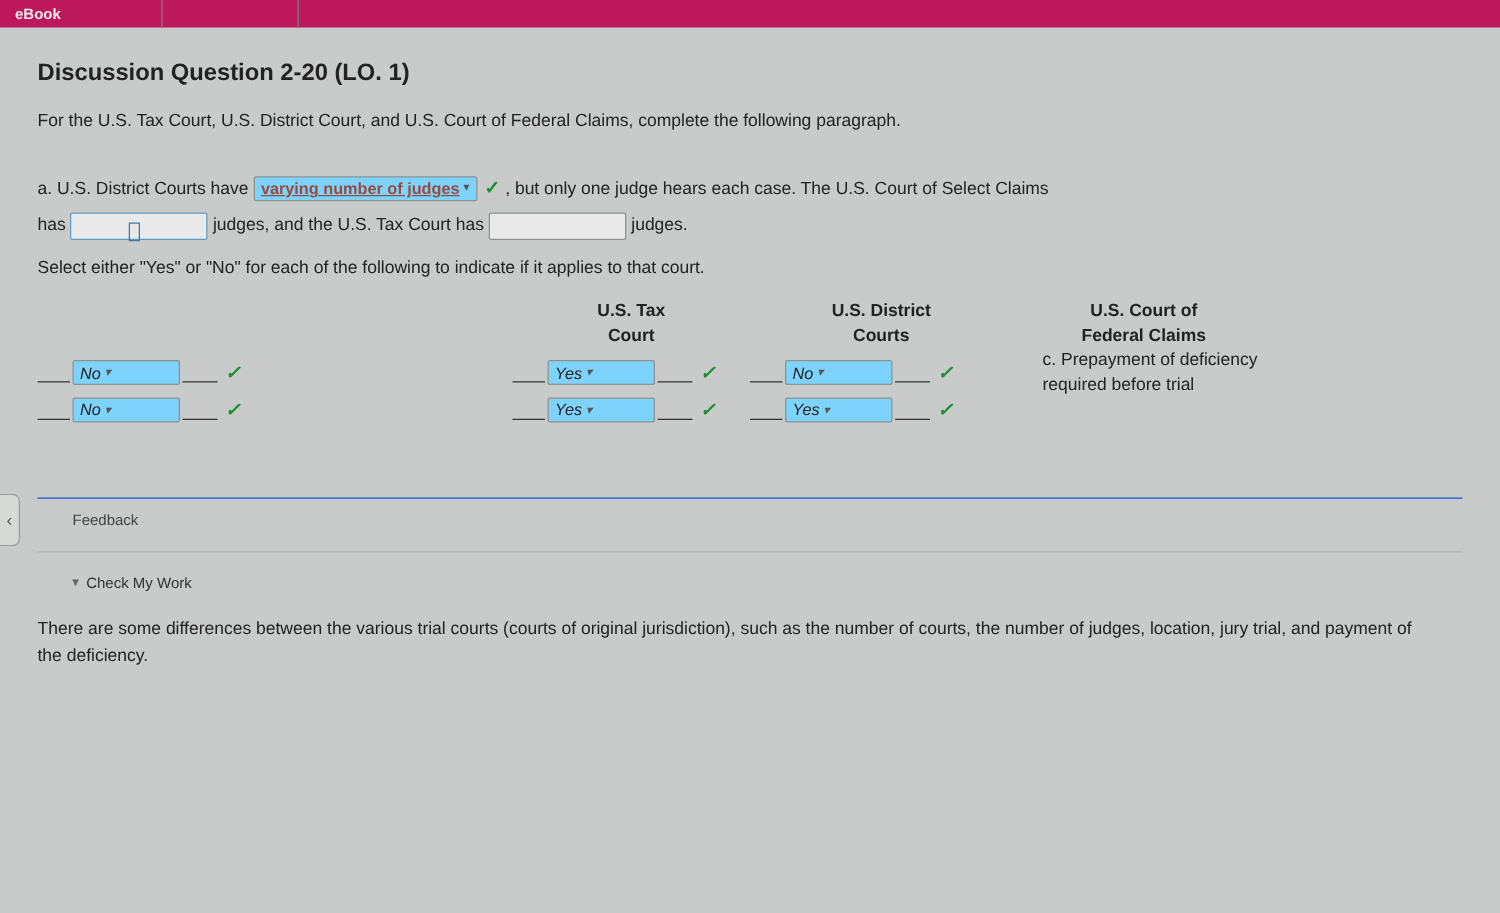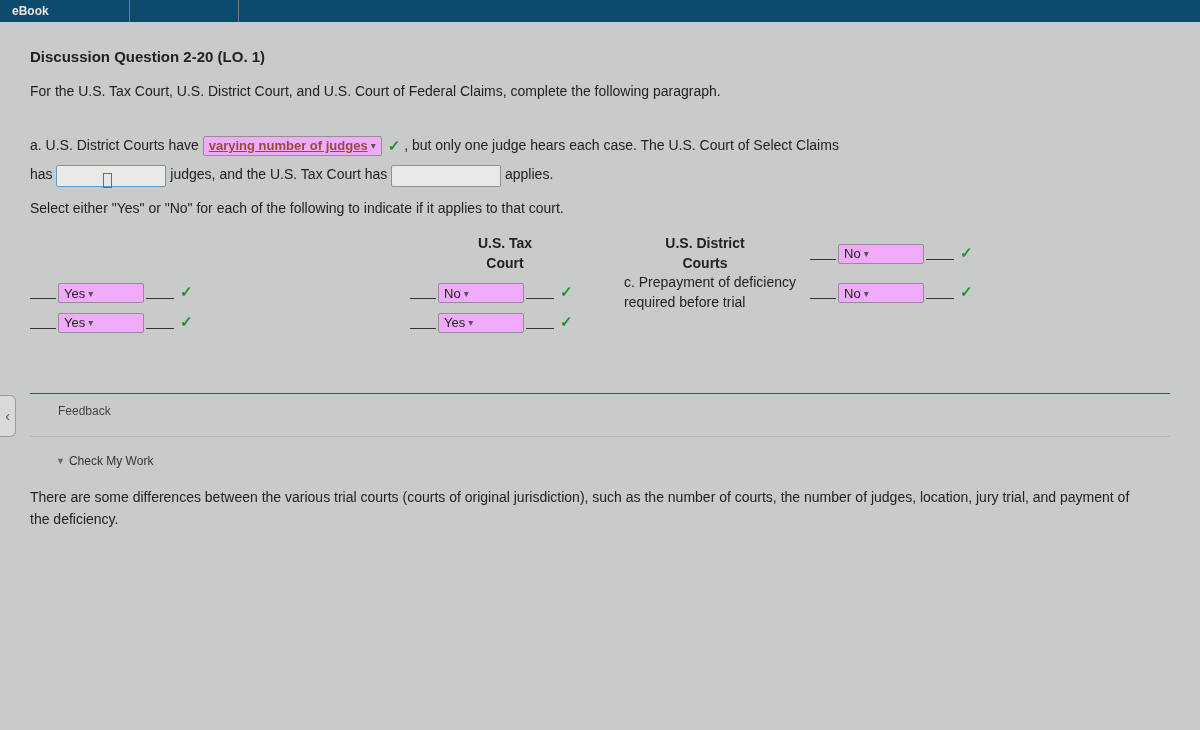--- a/index.html
+++ b/index.html
@@ -3,21 +3,21 @@
 <meta charset="utf-8">
 <style>
   * { box-sizing: border-box; margin: 0; padding: 0; }
   body {
     font-family: "Segoe UI", Arial, sans-serif;
     background: #c8cbc9;
     color: #222;
     font-size: 14px;
   }
   .top-bar {
-    background: #0c4a6e;
+    background: #be185d;
     height: 22px;
     display: flex;
     align-items: center;
     padding-left: 12px;
   }
   .top-bar .ebook-link {
     color: #e8e8e8;
     font-size: 12px;
     font-weight: 600;
   }
@@ -26,39 +26,39 @@
     width: 110px;
     height: 100%;
     border-left: 1px solid #7a7d7b;
     border-right: 1px solid #7a7d7b;
   }
   .main {
     padding: 26px 30px 10px 30px;
   }
   .title {
     font-weight: 700;
-    font-size: 15px;
+    font-size: 19px;
     margin-bottom: 18px;
   }
   .intro {
     margin-bottom: 32px;
   }
   .part-a {
     line-height: 28px;
     margin-bottom: 12px;
   }
   .dropdown-wrap {
     display: inline-flex;
     align-items: center;
     vertical-align: middle;
   }
   .dropdown {
     display: inline-flex;
     align-items: center;
-    background: #f0abfc;
+    background: #7dd3fc;
     border: 1px solid #8f918f;
     border-radius: 2px;
     padding: 1px 2px 1px 5px;
     min-width: 170px;
     height: 20px;
     font-size: 13px;
     cursor: pointer;
   }
   .dd-small { min-width: 86px; }
   .dd-text {
@@ -126,21 +126,22 @@
     font-weight: 700;
     text-align: center;
     line-height: 1.4;
   }
   .row-label {
     padding-left: 24px;
     line-height: 1.4;
   }
   .cell {
     display: flex;
-    align-items: flex-start;
+    align-items: center;
+    font-style: italic;
   }
   .cell .underline {
     border-bottom: 1px solid #333;
     width: 26px;
     height: 16px;
     margin-right: 2px;
   }
   .cell .underline-r {
     border-bottom: 1px solid #333;
     width: 28px;
@@ -225,31 +226,33 @@
         <span class="dd-caret">▾</span>
       </span>
       <span class="check">✓</span>
     </span>
     <span>, but only one judge hears each case. The U.S. Court of Select Claims</span>
     <br>
     <span>has</span>
     <span class="text-input cursor"></span>
     <span>judges, and the U.S. Tax Court has</span>
     <span class="text-input2"></span>
-    <span>applies.</span>
+    <span>judges.</span>
   </div>
 
   <div class="subtext">Select either "Yes" or "No" for each of the following to indicate if it applies to that court.</div>
 
   <div class="table">
     <div></div>
     <div class="th" style="white-space:pre-line">U.S. Tax
 Court</div>
     <div class="th" style="white-space:pre-line">U.S. District
 Courts</div>
+    <div class="th" style="white-space:pre-line">U.S. Court of
+Federal Claims</div>
 
     <div class="cell">
       <span class="underline"></span>
       <span class="dropdown dd-small">
         <span>No</span>
         <span class="dd-caret">▾</span>
       </span>
       <span class="underline-r"></span>
       <span class="check">✓</span>
     </div>

